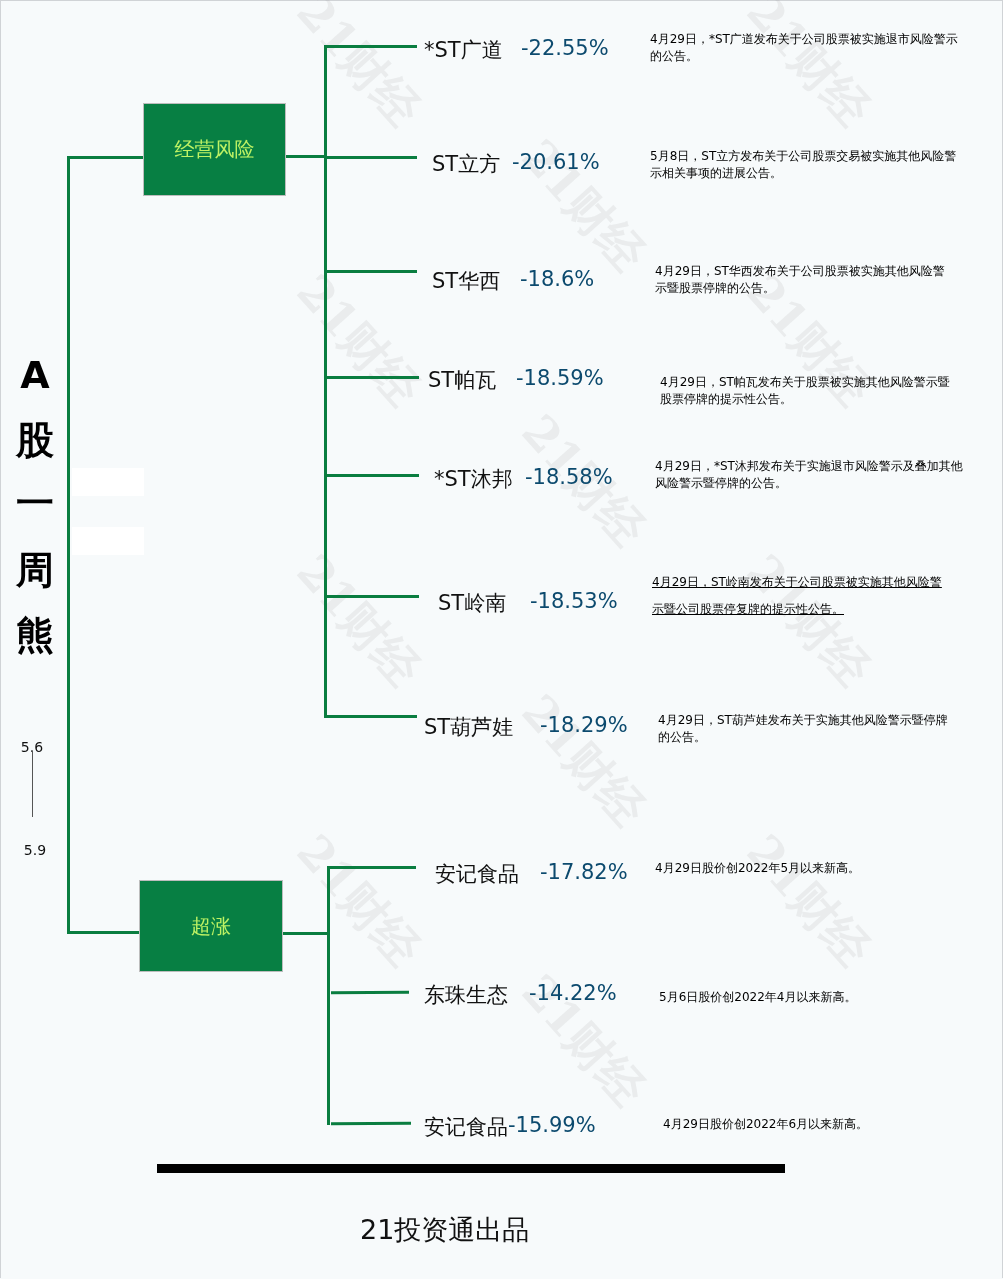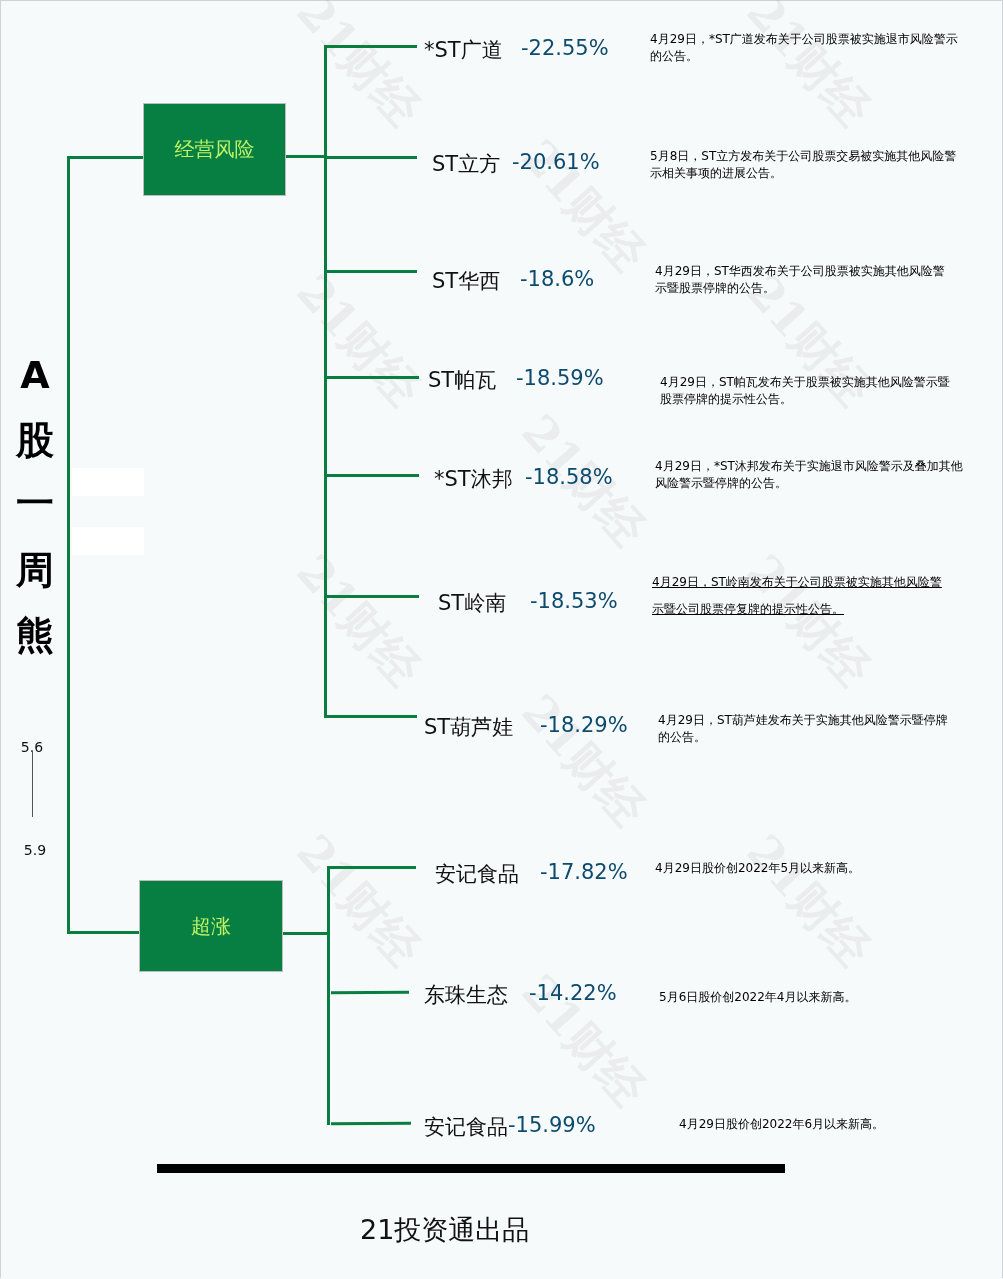--- a/index.html
+++ b/index.html
@@ -137,17 +137,17 @@
   <div class="note" style="left:655px;top:860px;width:320px;">4月29日股价创2022年5月以来新高。</div>
 </div>
 <div>
   <div class="stock" style="left:424px;top:981px;">东珠生态</div>
   <div class="pct" style="left:529px;top:981px;">-14.22%</div>
   <div class="note" style="left:659px;top:989px;width:320px;">5月6日股价创2022年4月以来新高。</div>
 </div>
 <div>
   <div class="stock" style="left:424px;top:1113px;">安记食品</div>
   <div class="pct" style="left:508px;top:1113px;">-15.99%</div>
-  <div class="note" style="left:663px;top:1116px;width:320px;margin-left:16px;">4月29日股价创2022年6月以来新高。</div>
+  <div class="note" style="left:663px;top:1116px;width:320px;">4月29日股价创2022年6月以来新高。</div>
 </div>
 
 <div class="bar"></div>
 <div class="footer">21投资通出品</div>
 
 </body></html>

